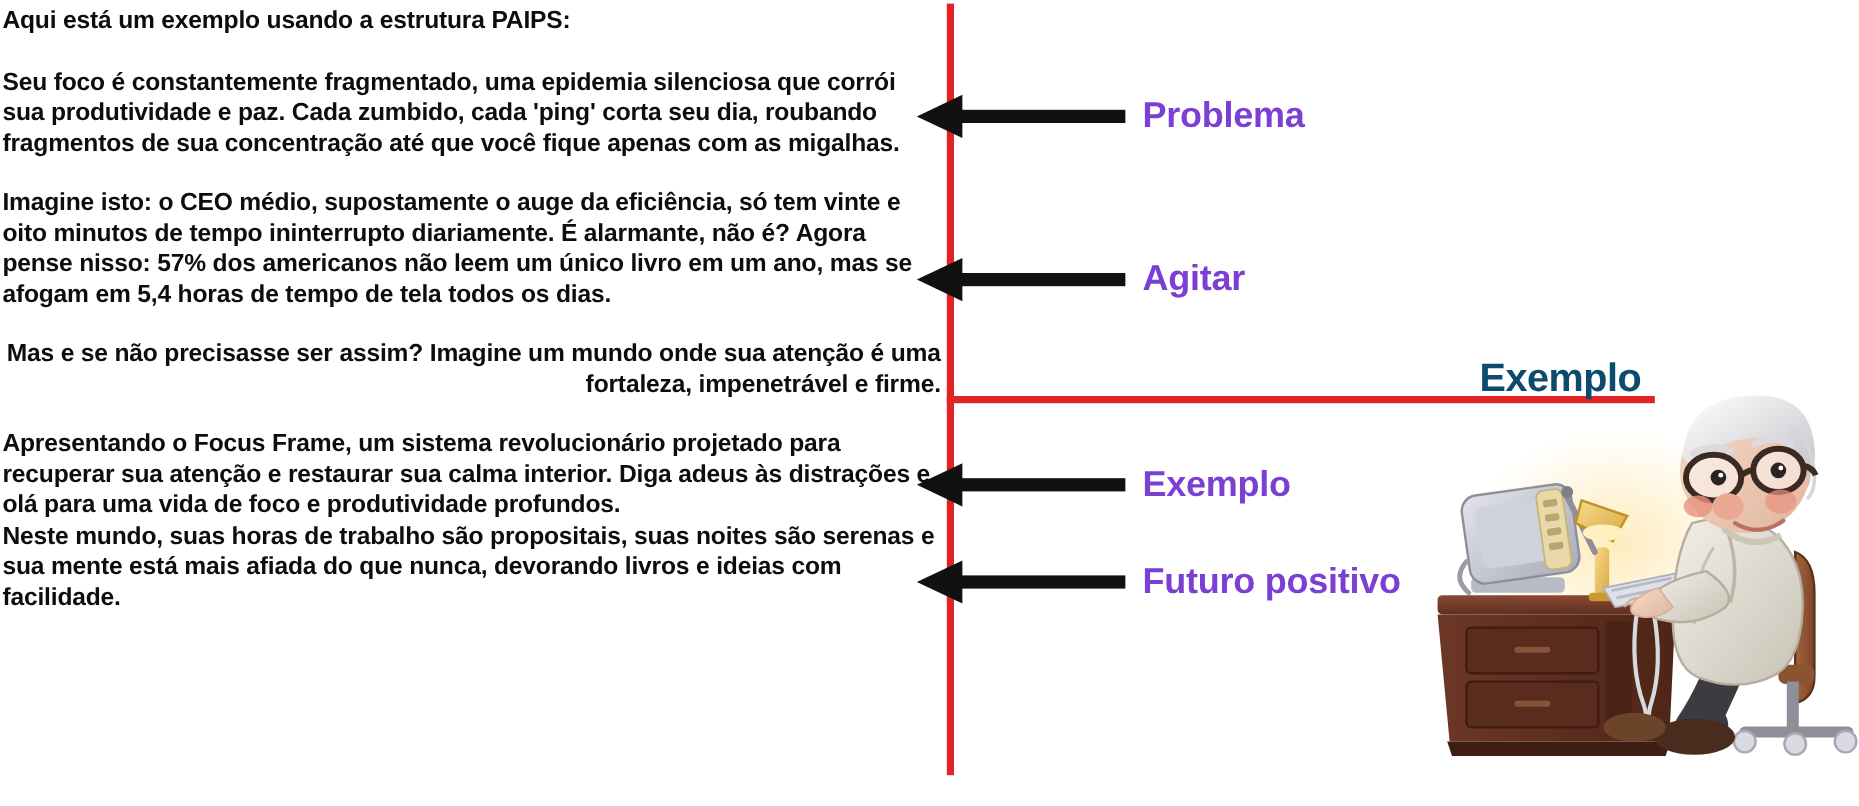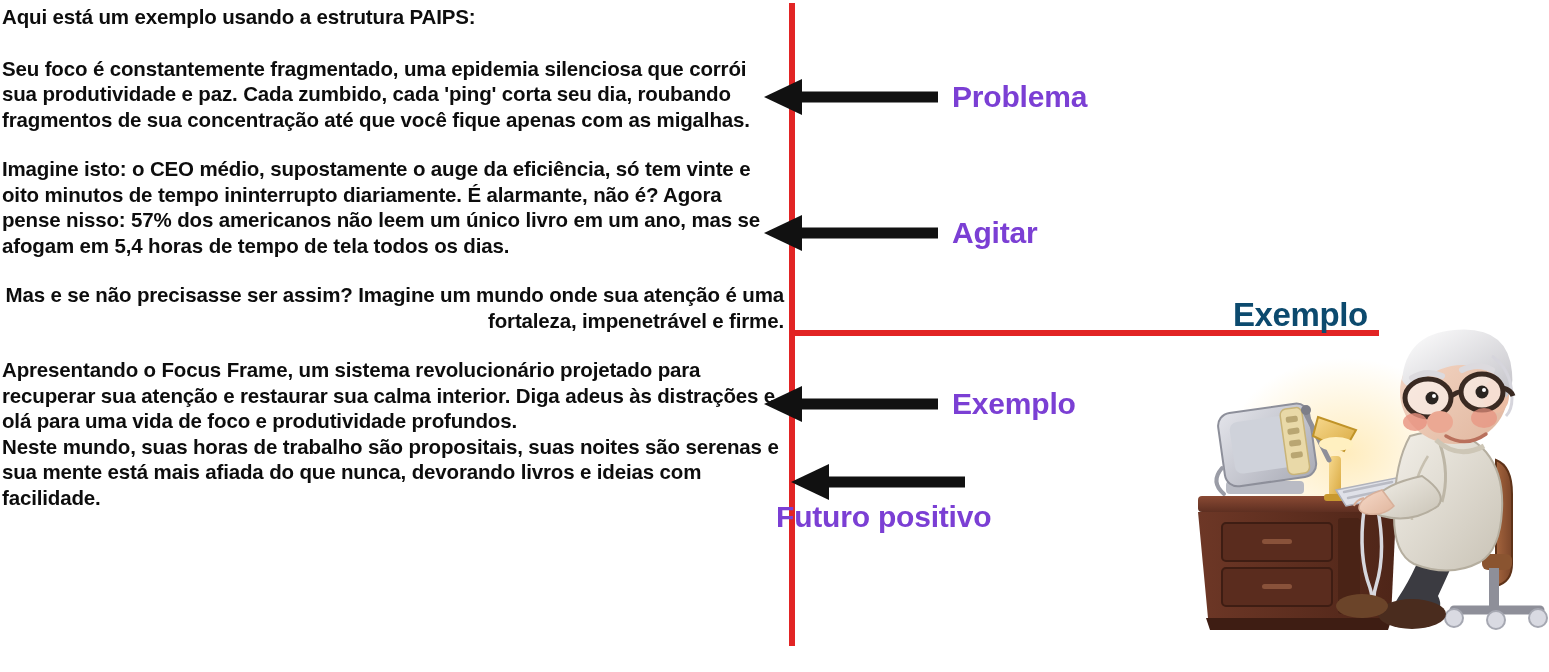--- a/index.html
+++ b/index.html
@@ -158,21 +158,21 @@
   <div class="arrow-row" style="top:381px;">
     <span class="arrow">
       <svg width="176" height="40" viewBox="0 0 176 40" xmlns="http://www.w3.org/2000/svg">
         <polygon points="2,20 40,2 40,38" fill="#111111"></polygon>
         <rect x="38" y="14.5" width="138" height="11" fill="#111111"></rect>
       </svg>
     </span>
     <span class="arrow-label">Exemplo</span>
   </div>
 
-  <div class="arrow-row" style="top:462px;flex-direction:column;">
+  <div class="arrow-row" style="top:462px;">
     <span class="arrow">
       <svg width="176" height="40" viewBox="0 0 176 40" xmlns="http://www.w3.org/2000/svg">
         <polygon points="2,20 40,2 40,38" fill="#111111"></polygon>
         <rect x="38" y="14.5" width="138" height="11" fill="#111111"></rect>
       </svg>
     </span>
     <span class="arrow-label">Futuro positivo</span>
   </div>
 
 

